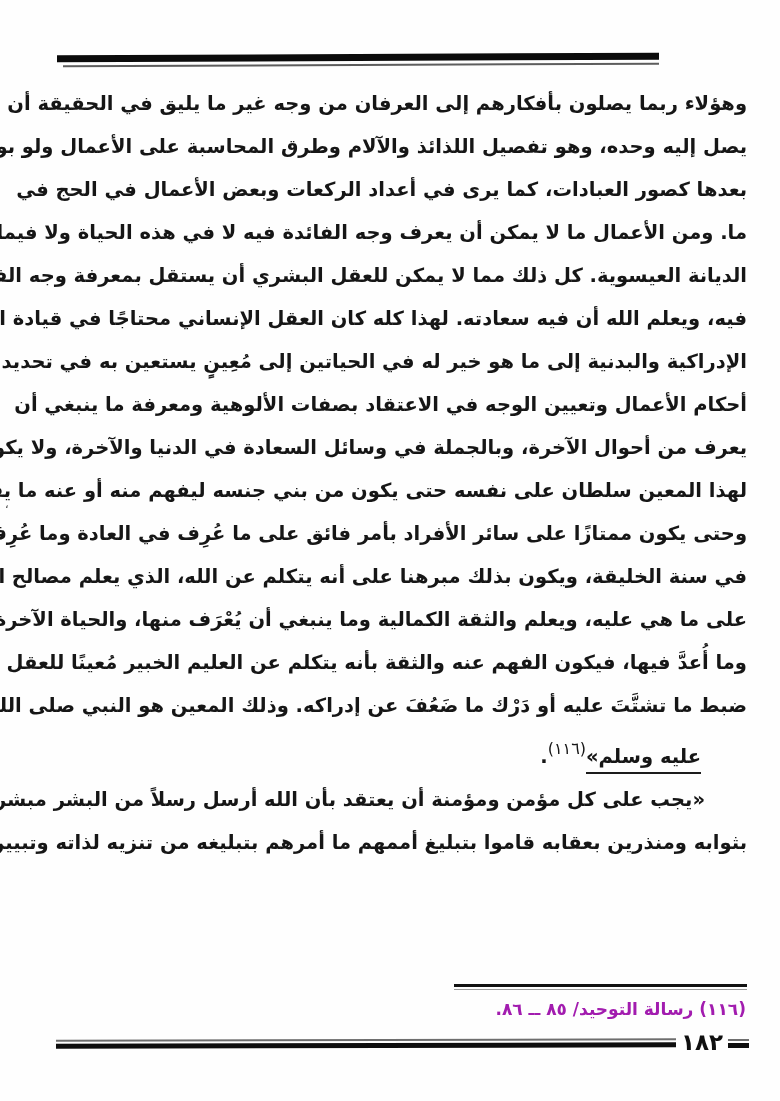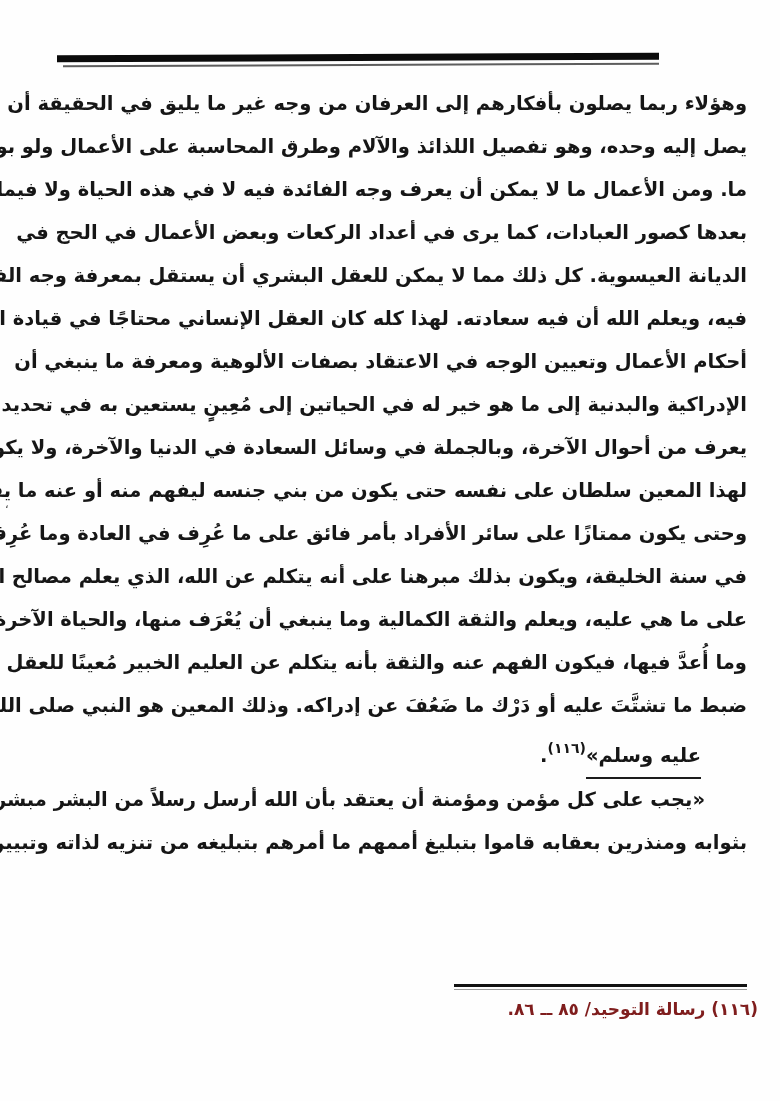--- a/index.html
+++ b/index.html
@@ -42,47 +42,47 @@
   .line-last {
     height: 43px; line-height: 43px;
     text-align: right;
     text-align-last: right;
     padding-right: 46px;
     white-space: nowrap;
   }
   .p2-start { margin-top: 8px; padding-right: 42px; }
   .u-underline {
     border-bottom: 2px solid #1c1c1c;
-    padding-bottom: 10px;
+    padding-bottom: 4px;
   }
   .fn-ref {
-    font-size: 14px;
+    font-size: 16px;
     vertical-align: 9px;
-    font-weight: 700;
+    font-weight: 400;
   }
 
   
   .speck {
     position: absolute; left: 5px; top: 498px;
     font-size: 11px; color: #3a3a3a;
   }
 
   
   .footnote-sep {
     position: absolute; right: 33px; top: 984px; width: 293px;
   }
   .footnote-sep .fs-thick { height: 3px; background: #121212; }
   .footnote-sep .fs-thin  { height: 1px; background: #9b9b9b; margin-top: 2px; }
   .footnote {
-    position: absolute; right: 22px; top: 994px; left: 58px;
+    position: absolute; right: 34px; top: 994px; left: 58px;
     direction: rtl;
     text-align: right;
     font-size: 17px;
     font-weight: 700;
-    color: #7f1d1d;
+    color: #a21caf;
     line-height: 30px;
   }
 
   
   .footer {
     position: absolute; left: 56px; right: 31px; top: 1032px;
     display: flex; align-items: center;
     direction: ltr;
   }
   .rule-double {
@@ -111,26 +111,26 @@
   <div class="top-rule">
     <div class="bar-thick"></div>
     <div class="bar-thin"></div>
   </div>
 
   <div class="speck">،</div>
 
   <div class="body-text">
     <div class="line">وهؤلاء ربما يصلون بأفكارهم إلى العرفان من وجه غير ما يليق في الحقيقة أن يُنْظَرَ</div>
     <div class="line">يصل إليه وحده، وهو تفصيل اللذائذ والآلام وطرق المحاسبة على الأعمال ولو بوجه</div>
+    <div class="line">بعدها كصور العبادات، كما يرى في أعداد الركعات وبعض الأعمال في الحج في</div>
     <div class="line">ما. ومن الأعمال ما لا يمكن أن يعرف وجه الفائدة فيه لا في هذه الحياة ولا فيما</div>
-    <div class="line">بعدها كصور العبادات، كما يرى في أعداد الركعات وبعض الأعمال في الحج في</div>
     <div class="line">الديانة العيسوية. كل ذلك مما لا يمكن للعقل البشري أن يستقل بمعرفة وجه الفائدة</div>
     <div class="line">فيه، ويعلم الله أن فيه سعادته. لهذا كله كان العقل الإنساني محتاجًا في قيادة القوى</div>
+    <div class="line">الإدراكية والبدنية إلى ما هو خير له في الحياتين إلى مُعِينٍ يستعين به في تحديد</div>
     <div class="line">أحكام الأعمال وتعيين الوجه في الاعتقاد بصفات الألوهية ومعرفة ما ينبغي أن</div>
-    <div class="line">الإدراكية والبدنية إلى ما هو خير له في الحياتين إلى مُعِينٍ يستعين به في تحديد</div>
     <div class="line">يعرف من أحوال الآخرة، وبالجملة في وسائل السعادة في الدنيا والآخرة، ولا يكون</div>
     <div class="line">لهذا المعين سلطان على نفسه حتى يكون من بني جنسه ليفهم منه أو عنه ما يقول،</div>
     <div class="line">وحتى يكون ممتازًا على سائر الأفراد بأمر فائق على ما عُرِف في العادة وما عُرِف</div>
     <div class="line">في سنة الخليقة، ويكون بذلك مبرهنا على أنه يتكلم عن الله، الذي يعلم مصالح العباد</div>
     <div class="line">على ما هي عليه، ويعلم والثقة الكمالية وما ينبغي أن يُعْرَف منها، والحياة الآخرة</div>
     <div class="line">وما أُعدَّ فيها، فيكون الفهم عنه والثقة بأنه يتكلم عن العليم الخبير مُعينًا للعقل على</div>
     <div class="line">ضبط ما تشتَّتَ عليه أو دَرْك ما ضَعُفَ عن إدراكه. وذلك المعين هو النبي صلى الله</div>
 
     <div class="line-last">
       <span class="u-underline">عليه وسلم»</span><span class="fn-ref">(١١٦)</span><span>.</span>
@@ -140,14 +140,19 @@
     <div class="line">بثوابه ومنذرين بعقابه قاموا بتبليغ أممهم ما أمرهم بتبليغه من تنزيه لذاته وتبيين</div>
   </div>
 
   <div class="footnote-sep">
     <div class="fs-thick"></div>
     <div class="fs-thin"></div>
   </div>
 
   <div class="footnote">(١١٦) رسالة التوحيد/ ٨٥ ــ ٨٦.</div>
 
+  <div class="footer">
+    <div class="rule-double rule-long"></div>
+    <div class="page-number">١٨٢</div>
+    <div class="rule-double rule-short"></div>
+  </div>
 
 </div>
 
 </body></html>

